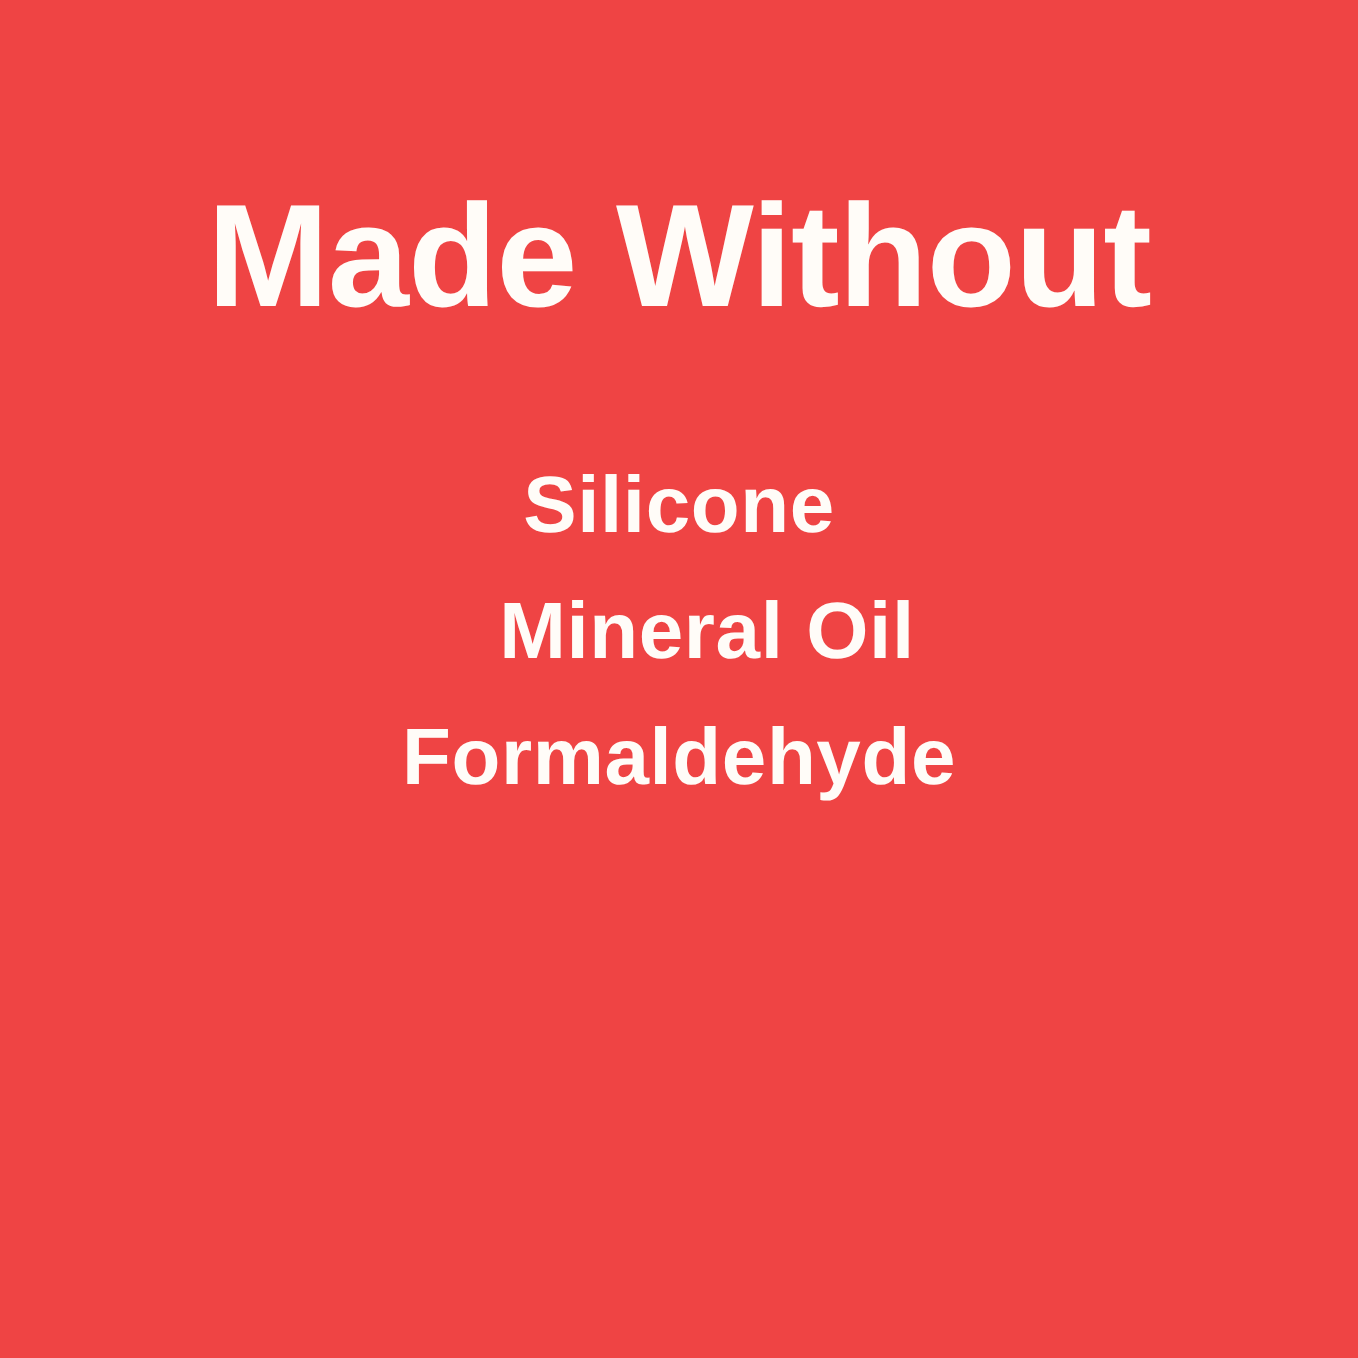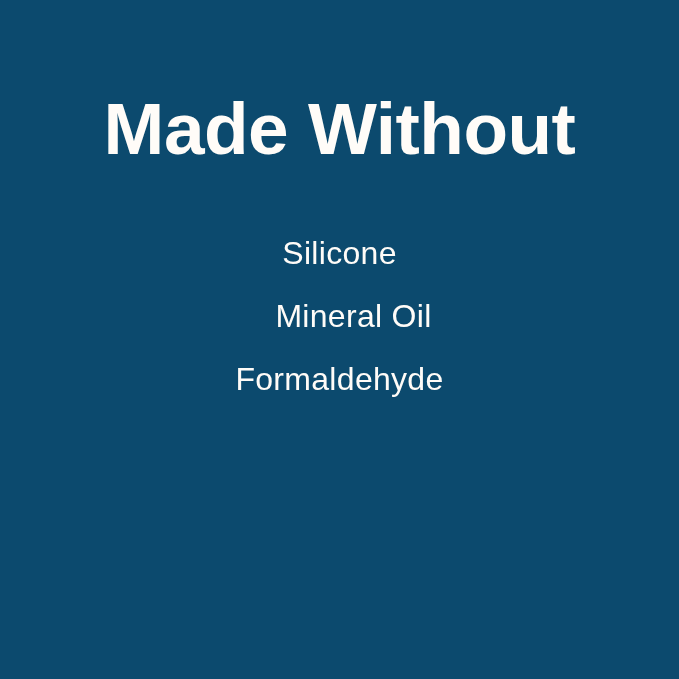--- a/index.html
+++ b/index.html
@@ -51,32 +51,32 @@
     left: 0;
     right: 0;
     margin: 0;
     padding: 0;
     list-style: none;
     text-align: center;
   }
 
   .exclusion-item {
     font-family: "Liberation Sans", sans-serif;
-    font-size: 32px;
-    font-weight: 400;
+    font-size: 40px;
+    font-weight: 700;
     line-height: 63px;
     letter-spacing: 0.3px;
     color: #fffcf8;
     white-space: nowrap;
   }
 </style>
 </head>
 <body>
 
-<div class="poster" style="background: #0c4a6e;">
+<div class="poster" style="background: #ef4444;">
 
   <h1 class="poster-title" style="color: rgb(255, 252, 248);">Made Without</h1>
 
   <ul class="exclusion-list">
     <li class="exclusion-item" style="color: rgb(255, 252, 248);">Silicone</li>
     <li class="exclusion-item" style="color: rgb(255, 252, 248); padding-left: 28px;">Mineral Oil</li>
     <li class="exclusion-item" style="color: rgb(255, 252, 248);">Formaldehyde</li>
   </ul>
 
 </div>

